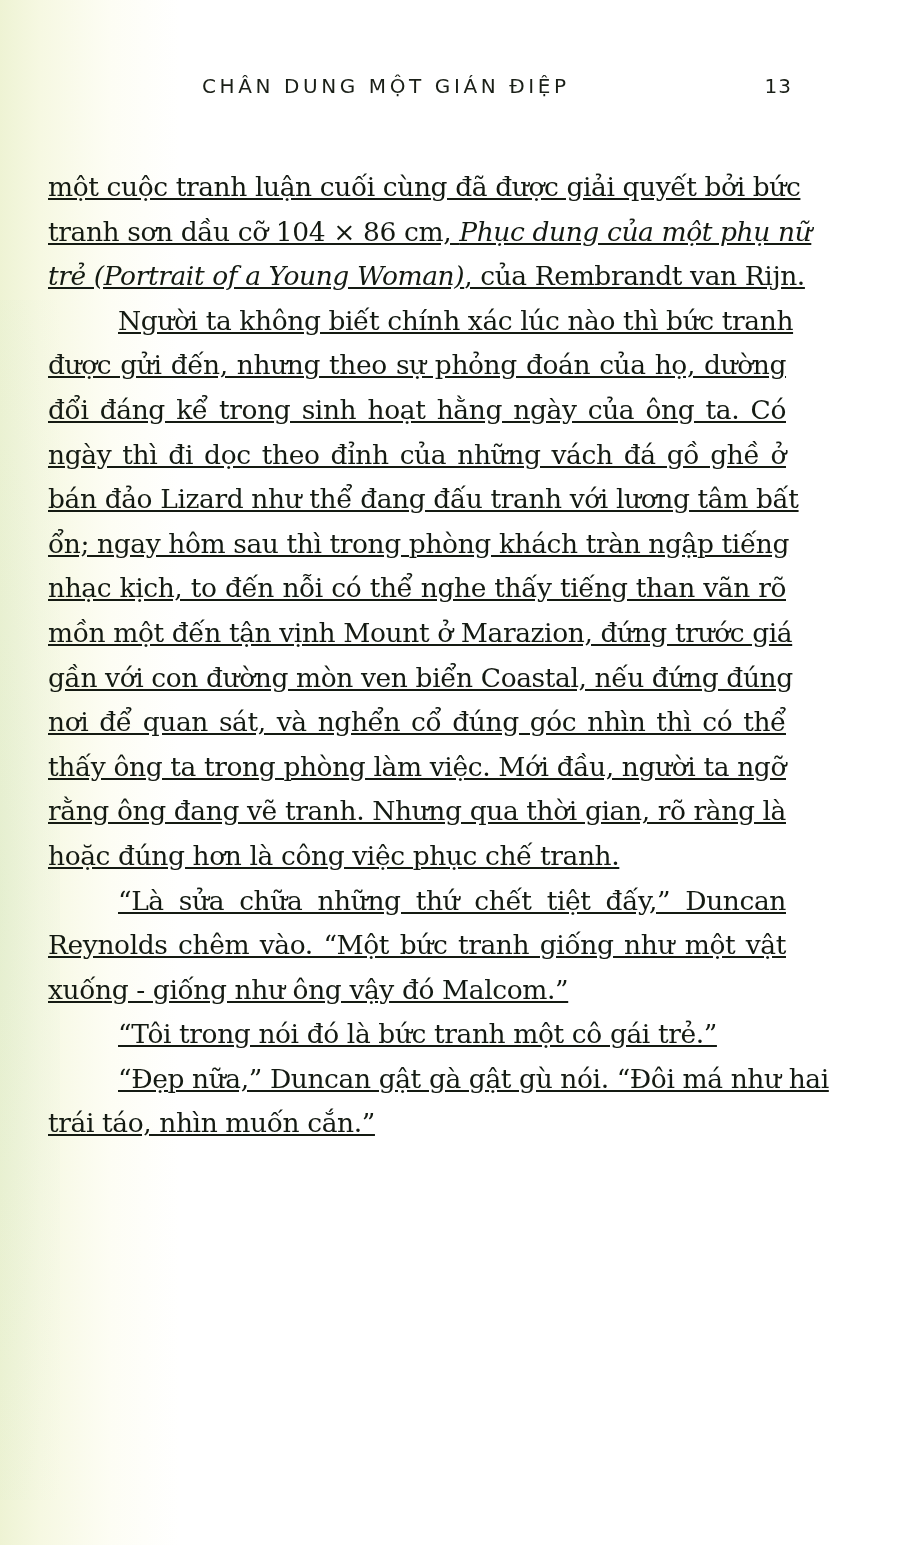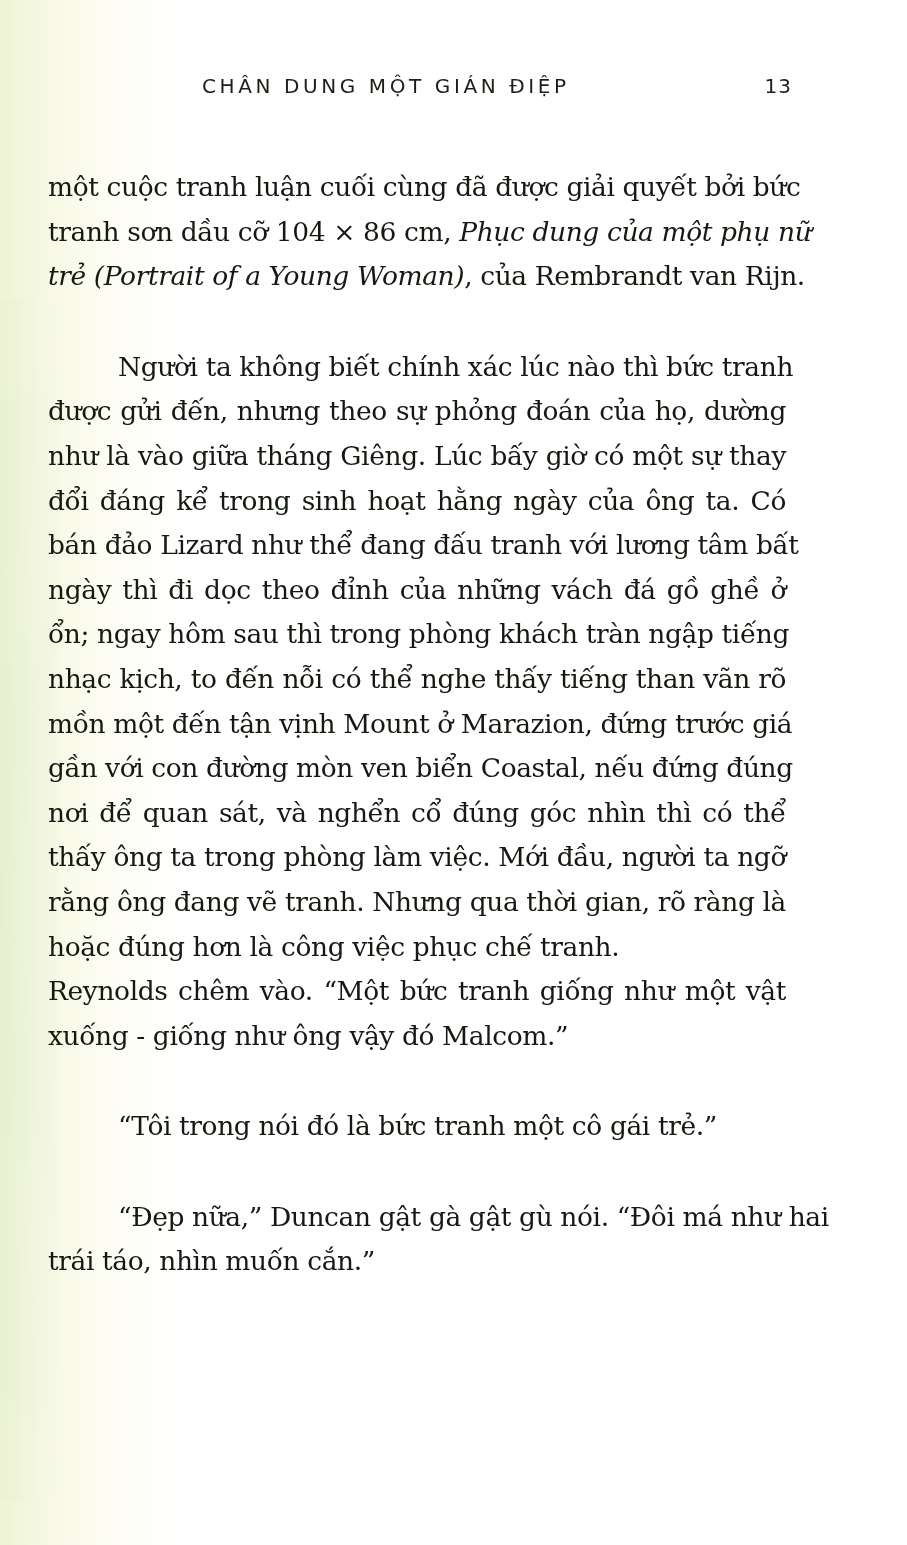--- a/index.html
+++ b/index.html
@@ -39,23 +39,24 @@
     }
     .line {
       display: block;
       height: 44.6px;
       line-height: 44.6px;
       font-size: 26.5px;
       white-space: nowrap;
       text-align: justify;
       text-align-last: justify;
       letter-spacing: -0.4px;
+      text-decoration: underline;
     }
     .line.last { text-align-last: left; }
-    .line.indent { padding-left: 70px; margin-top: 46px; }
+    .line.indent { padding-left: 70px; }
     .line i { font-style: italic; }
     .bleed {
       position: absolute;
       left: 0; width: 60px;
       background: radial-gradient(ellipse at left, rgba(150,200,170,0.10), rgba(255,255,255,0));
       pointer-events: none;
     }
   </style>
 </head>
 <body>
@@ -70,34 +71,34 @@
 
   <div class="body-text" id="body-text">
       <div>
         <span class="line"><span>một cuộc tranh luận cuối cùng đã được giải quyết bởi bức</span></span>
         <span class="line"><span>tranh sơn dầu cỡ 104 × 86 cm, </span><i>Phục dung của một phụ nữ</i></span>
         <span class="line last"><i>trẻ (Portrait of a Young Woman)</i><span>, của Rembrandt van Rijn.</span></span>
       </div>
       <div>
         <span class="line indent"><span>Người ta không biết chính xác lúc nào thì bức tranh</span></span>
         <span class="line"><span>được gửi đến, nhưng theo sự phỏng đoán của họ, dường</span></span>
-        <span class="line"><span>như là vào giữa tháng Giêng. Lúc bấy giờ có một sự thay</span></span>
         <span class="line"><span>đổi đáng kể trong sinh hoạt hằng ngày của ông ta. Có</span></span>
+        <span class="line"><span>ngày thì đi dọc theo đỉnh của những vách đá gồ ghề ở</span></span>
         <span class="line"><span>bán đảo Lizard như thể đang đấu tranh với lương tâm bất</span></span>
-        <span class="line"><span>ngày thì đi dọc theo đỉnh của những vách đá gồ ghề ở</span></span>
         <span class="line"><span>ổn; ngay hôm sau thì trong phòng khách tràn ngập tiếng</span></span>
         <span class="line"><span>nhạc kịch, to đến nỗi có thể nghe thấy tiếng than vãn rõ</span></span>
         <span class="line"><span>mồn một đến tận vịnh Mount ở Marazion, đứng trước giá</span></span>
         <span class="line"><span>gần với con đường mòn ven biển Coastal, nếu đứng đúng</span></span>
         <span class="line"><span>nơi để quan sát, và nghển cổ đúng góc nhìn thì có thể</span></span>
         <span class="line"><span>thấy ông ta trong phòng làm việc. Mới đầu, người ta ngỡ</span></span>
         <span class="line"><span>rằng ông đang vẽ tranh. Nhưng qua thời gian, rõ ràng là</span></span>
         <span class="line last"><span>hoặc đúng hơn là công việc phục chế tranh.</span></span>
       </div>
       <div>
+        <span class="line indent"><span>“Là sửa chữa những thứ chết tiệt đấy,” Duncan</span></span>
         <span class="line"><span>Reynolds chêm vào. “Một bức tranh giống như một vật</span></span>
         <span class="line last"><span>xuống - giống như ông vậy đó Malcom.”</span></span>
       </div>
       <div>
         <span class="line indent last"><span>“Tôi trong nói đó là bức tranh một cô gái trẻ.”</span></span>
       </div>
       <div>
         <span class="line indent"><span>“Đẹp nữa,” Duncan gật gà gật gù nói. “Đôi má như hai</span></span>
         <span class="line last"><span>trái táo, nhìn muốn cắn.”</span></span>
       </div>

